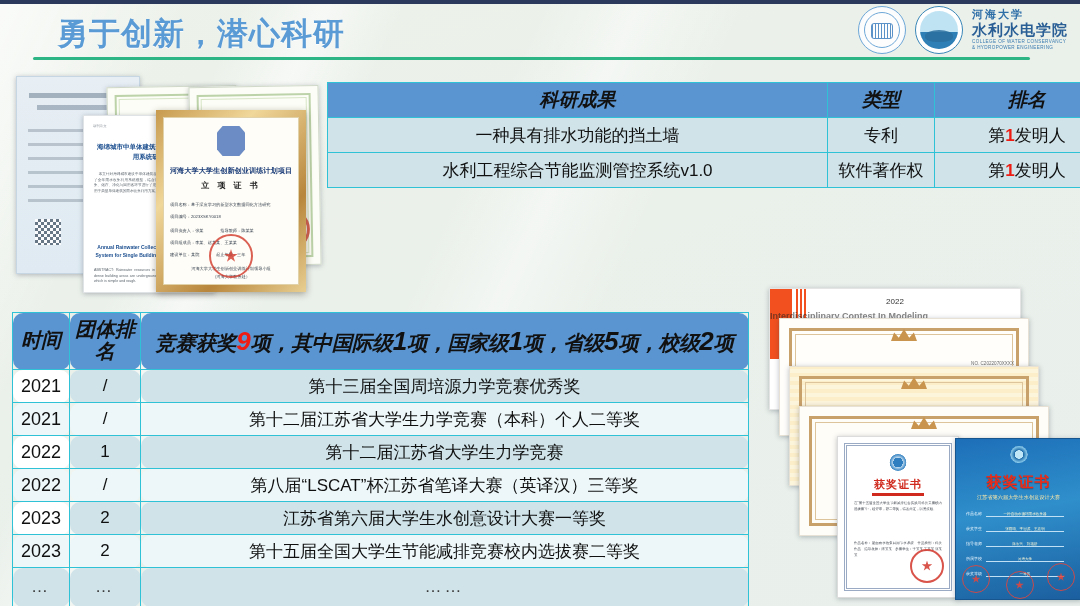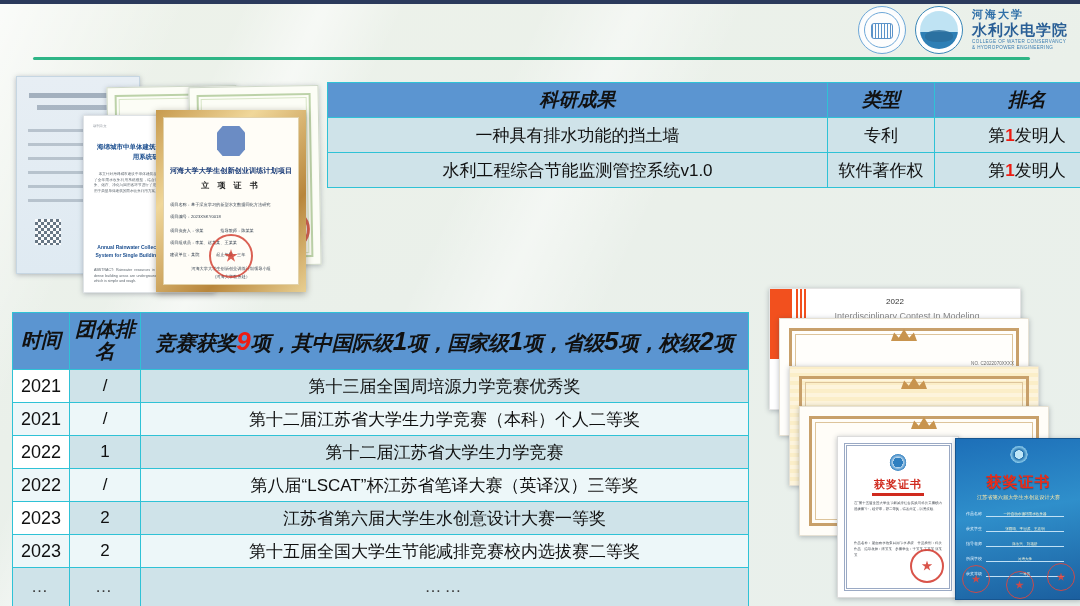--- a/index.html
+++ b/index.html
@@ -57,21 +57,21 @@
   .tbl-res{position:absolute;left:327px;top:82px;width:741px;}
   .tbl-res td,.tbl-res th{height:34px;}
   .tbl-res .c1{width:499px;}
   .tbl-res .c2{width:106px;}
   .tbl-res .c3{width:136px;padding-left:24px;}
   .bg-a{background:#cfe3e9;}
   .bg-b{background:#edf7f9;}
 
   
   .tbl-cmp{position:absolute;left:12px;top:312px;width:735px;}
-  .tbl-cmp td,.tbl-cmp th{height:32px;}
+  .tbl-cmp td,.tbl-cmp th{height:32px;border-radius:10px;}
   .tbl-cmp .k1{width:56px;}
   .tbl-cmp .k2{width:70px;}
   .tbl-cmp .k3{width:607px;margin-left:36px;}
   .tbl-cmp .hdr th{height:56px;line-height:1.08;font-size:20px;}
   .tbl-cmp .hdr .k3{font-size:20.5px;letter-spacing:-.2px;}
   .bignum{font-size:26px;font-weight:bold;}
   .bignum.r{color:#ee1c12;}
   .tbl-cmp .yr{background:#fff;font-size:18px;}
   .tbl-cmp .yr.alt{background:#edf7f9;}
   .tbl-cmp .last td{height:38px;color:#3b3b3b;letter-spacing:3px;}
@@ -116,21 +116,21 @@
   .c-prj .stamp{position:absolute;left:50%;bottom:14px;transform:translateX(-50%);width:40px;height:40px;
       border-radius:50%;border:2.5px solid #d23a2c;opacity:.8;}
   .c-prj .stamp:after{content:"";position:absolute;left:50%;top:50%;transform:translate(-50%,-50%);
       width:14px;height:14px;background:#d23a2c;clip-path:polygon(50% 0,61% 35%,98% 35%,68% 57%,79% 91%,50% 70%,21% 91%,32% 57%,2% 35%,39% 35%);}
 
   
   .awards{position:absolute;left:757px;top:288px;width:323px;height:318px;}
   .aw{position:absolute;background:#fff;box-shadow:0 1px 5px rgba(50,60,80,.33);overflow:hidden;}
   .aw-eng{left:12px;top:0px;width:250px;height:120px;border:1px solid #e4e4e4;}
   .aw-eng .year{position:absolute;left:0;right:0;top:8px;text-align:center;font-size:8px;color:#333;}
-  .aw-eng .h{position:absolute;left:0;right:0;top:22px;text-align:center;font-size:9px;color:#222;font-weight:normal;opacity:.55;padding-left:24px;}
+  .aw-eng .h{position:absolute;left:0;right:0;top:22px;text-align:left;font-size:9px;color:#222;font-weight:bold;opacity:.55;}
   .aw-eng .stripe{position:absolute;left:0;top:0;width:22px;height:70px;background:#f2501e;}
   .aw-eng .stripe2{position:absolute;left:26px;top:0;width:10px;height:60px;
       background:repeating-linear-gradient(90deg,#f2501e 0 2px,#fff 2px 4px);}
   .aw-g{border:1px solid #e6e1d4;}
   .aw-g .fr{position:absolute;inset:9px;border:3px solid #c8a06a;}
   .aw-g .fr2{position:absolute;inset:15px;border:1px solid #ddc49b;}
   .aw-g .crown{position:absolute;left:50%;top:10px;transform:translateX(-50%);width:26px;height:12px;
       background:#c8944e;clip-path:polygon(0 100%,12% 30%,30% 72%,50% 0,70% 72%,88% 30%,100% 100%);}
   .aw-g .no{position:absolute;right:14px;top:42px;font-size:4.6px;color:#6f6f6f;}
   .aw-g .ct{position:absolute;left:0;right:0;top:48px;text-align:center;font-size:5px;color:#555;}
@@ -162,20 +162,21 @@
   .aw-b .st:after{content:"";position:absolute;left:50%;top:50%;transform:translate(-50%,-50%);
       width:9px;height:9px;background:#e8453a;clip-path:polygon(50% 0,61% 35%,98% 35%,68% 57%,79% 91%,50% 70%,21% 91%,32% 57%,2% 35%,39% 35%);}
 </style>
 </head>
 <body>
 
 <div class="slide">
 
   <div class="topbar"></div>
 
+  <div class="title">勇于创新，潜心科研</div>
   <div class="greenline"></div>
 
   <div class="logos">
     <div class="seal s1"></div>
     <div class="seal s2"></div>
     <div class="wordmark">
       <div class="wm1">河海大学</div>
       <div class="wm2">水利水电学院</div>
       <div class="wm3">COLLEGE OF WATER CONSERVANCY</div>
       <div class="wm4">&amp; HYDROPOWER ENGINEERING</div>

